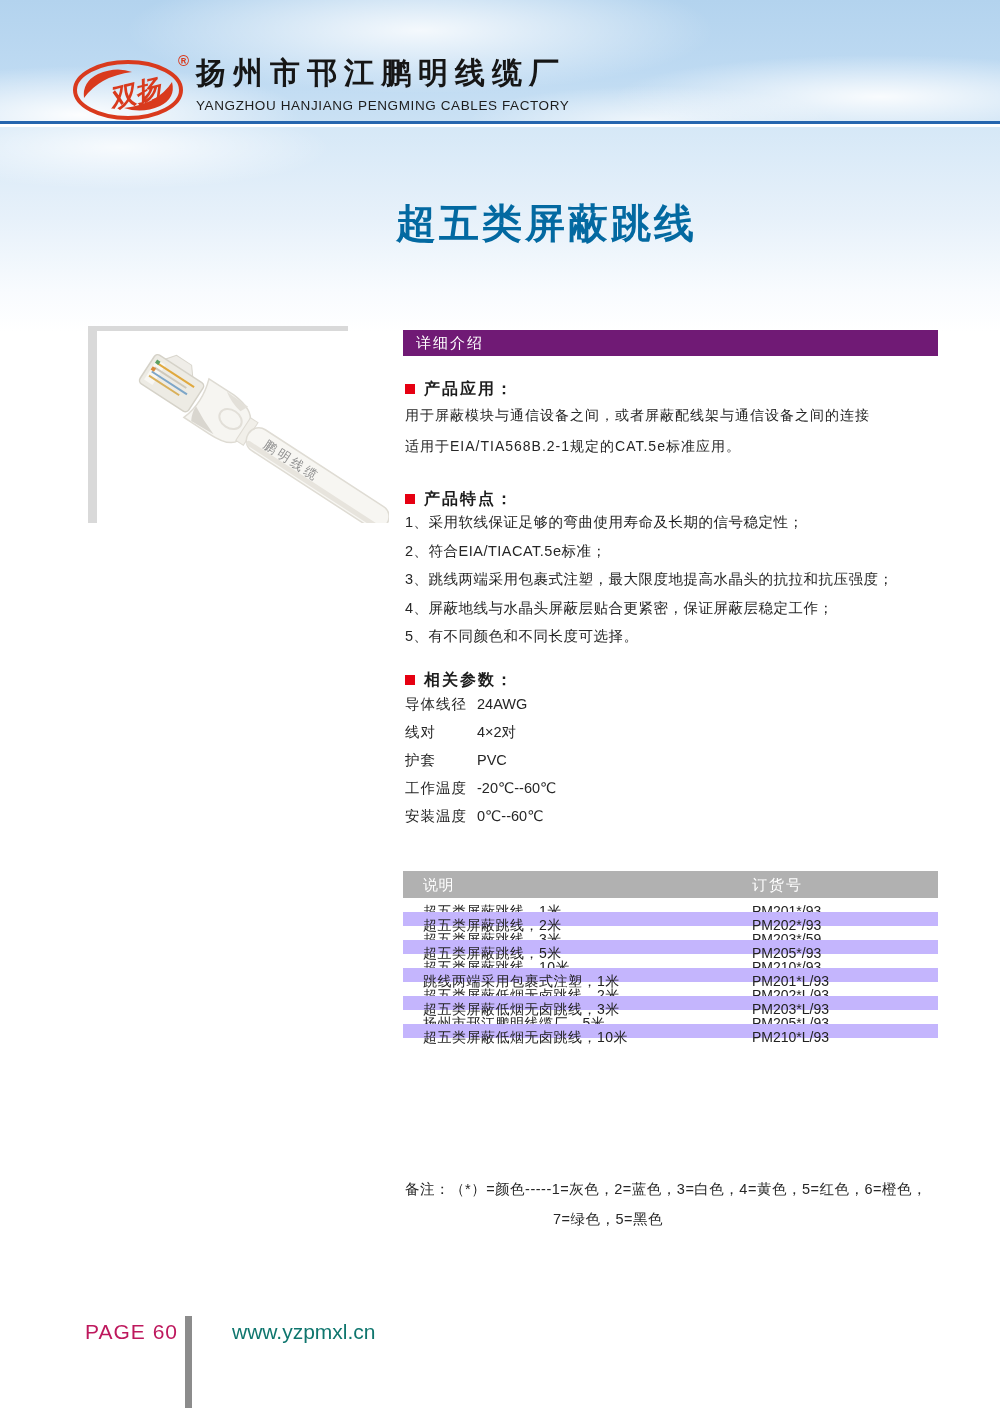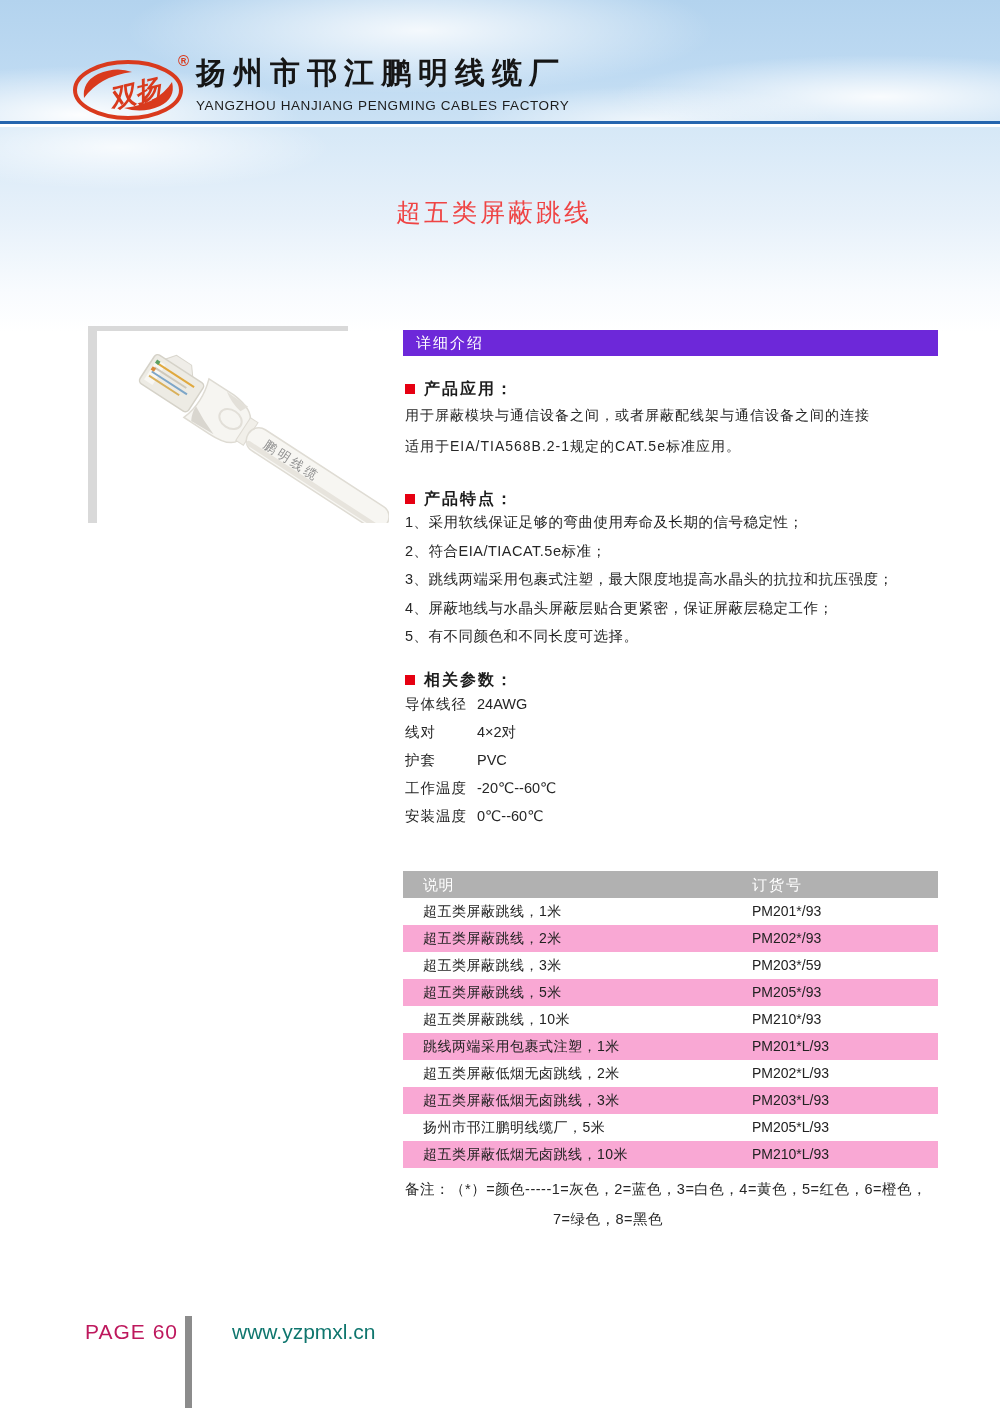--- a/index.html
+++ b/index.html
@@ -32,50 +32,50 @@
   
   .fade {
     position:absolute; top:127px; left:0; width:1000px; height:205px;
     background:
       radial-gradient(ellipse 300px 60px at 12% 10%, rgba(255,255,255,.8), rgba(255,255,255,0) 70%),
       linear-gradient(180deg,#d6e8f7 0%,#e7f1fa 45%,#f8fbfe 80%,#ffffff 100%);
   }
   
   .page-title {
     position:absolute; left:396px; top:196px;
-    font-size:25px; font-weight:normal; color:#ef4444; letter-spacing:3px; white-space:nowrap;
+    font-size:40px; font-weight:bold; color:#0369a1; letter-spacing:3px; white-space:nowrap;
   }
   
   .photo-border-top  { position:absolute; left:88px;  top:326px; width:260px; height:5px;  background:#d9d9d9; }
   .photo-border-left { position:absolute; left:88px;  top:326px; width:9px;  height:197px; background:#d9d9d9; }
   .photo-area { position:absolute; left:97px; top:331px; width:292px; height:192px; background:#ffffff; }
   
   .section-bar {
     position:absolute; left:403px; top:330px; width:535px; height:26px;
-    background:#6d28d9; color:#ffffff; font-size:15px; line-height:26px;
+    background:#701a75; color:#ffffff; font-size:15px; line-height:26px;
     padding-left:13px; letter-spacing:2px;
   }
   .block-heading { position:absolute; left:405px; font-size:16px; font-weight:bold; color:#1c1c1c; letter-spacing:2px; white-space:nowrap; }
   .red-sq { display:inline-block; width:10px; height:10px; background:#e60012; margin-right:9px; }
   .app-lines { position:absolute; left:405px; top:407px; width:545px; font-size:14px; color:#262626; }
   .app-lines p { margin:0 0 13px 0; letter-spacing:1px; }
   .feature-lines { position:absolute; left:405px; top:513px; width:555px; font-size:14.5px; color:#262626; }
   .feature-lines p { margin:0 0 9.5px 0; letter-spacing:0.5px; }
   .param-rows { position:absolute; left:405px; top:695px; width:400px; font-size:14.5px; color:#262626; }
   .param-row { margin:0 0 9px 0; }
   .param-label { display:inline-block; width:72px; letter-spacing:1px; }
   .param-value { display:inline-block; }
   
   .order-table { position:absolute; left:403px; top:871px; width:535px; }
   .t-head {
     height:27px; background:#b1b1b1; color:#ffffff; font-size:15px; line-height:27px;
     letter-spacing:2px; position:relative;
   }
-  .t-row { height:27px; font-size:14px; line-height:27px; color:#222222; position:relative; }
-  .t-row.alt { background:#f9a8d4; }
+  .t-row { height:14px; font-size:14px; line-height:27px; color:#222222; position:relative; }
+  .t-row.alt { background:#c4b5fd; }
   .c-desc { position:absolute; left:20px; top:0; white-space:nowrap; letter-spacing:0.5px; }
   .c-code { position:absolute; left:349px; top:0; white-space:nowrap; }
   
   .note { position:absolute; left:405px; top:1180px; width:560px; font-size:14.5px; color:#262626; }
   .note .l1 { letter-spacing:0.5px; }
   .note .l2 { margin-top:11px; margin-left:148px; letter-spacing:0.5px; }
   
   .footer-page { position:absolute; left:85px;  top:1320px; font-size:21px; color:#be185d; letter-spacing:1px; }
   .footer-bar  { position:absolute; left:185px; top:1316px; width:7px; height:92px; background:#8c8c8c; }
   .footer-site { position:absolute; left:212px; top:1320px; font-size:21px; color:#0f766e;margin-left:20px; }
@@ -208,20 +208,20 @@
         <span class="c-code">PM205*L/93</span>
       </div>
     <div class="t-row alt">
         <span class="c-desc">超五类屏蔽低烟无卤跳线，10米</span>
         <span class="c-code">PM210*L/93</span>
       </div>
   </div>
 
   <div class="note">
     <div class="l1">备注：（*）=颜色-----1=灰色，2=蓝色，3=白色，4=黄色，5=红色，6=橙色，</div>
-    <div class="l2">7=绿色，8=黑色</div>
+    <div class="l2">7=绿色，5=黑色</div>
   </div>
 
   <div class="footer-page">PAGE 60</div>
   <div class="footer-bar"></div>
   <div class="footer-site">www.yzpmxl.cn</div>
 
 </div>
 
 </body></html>

